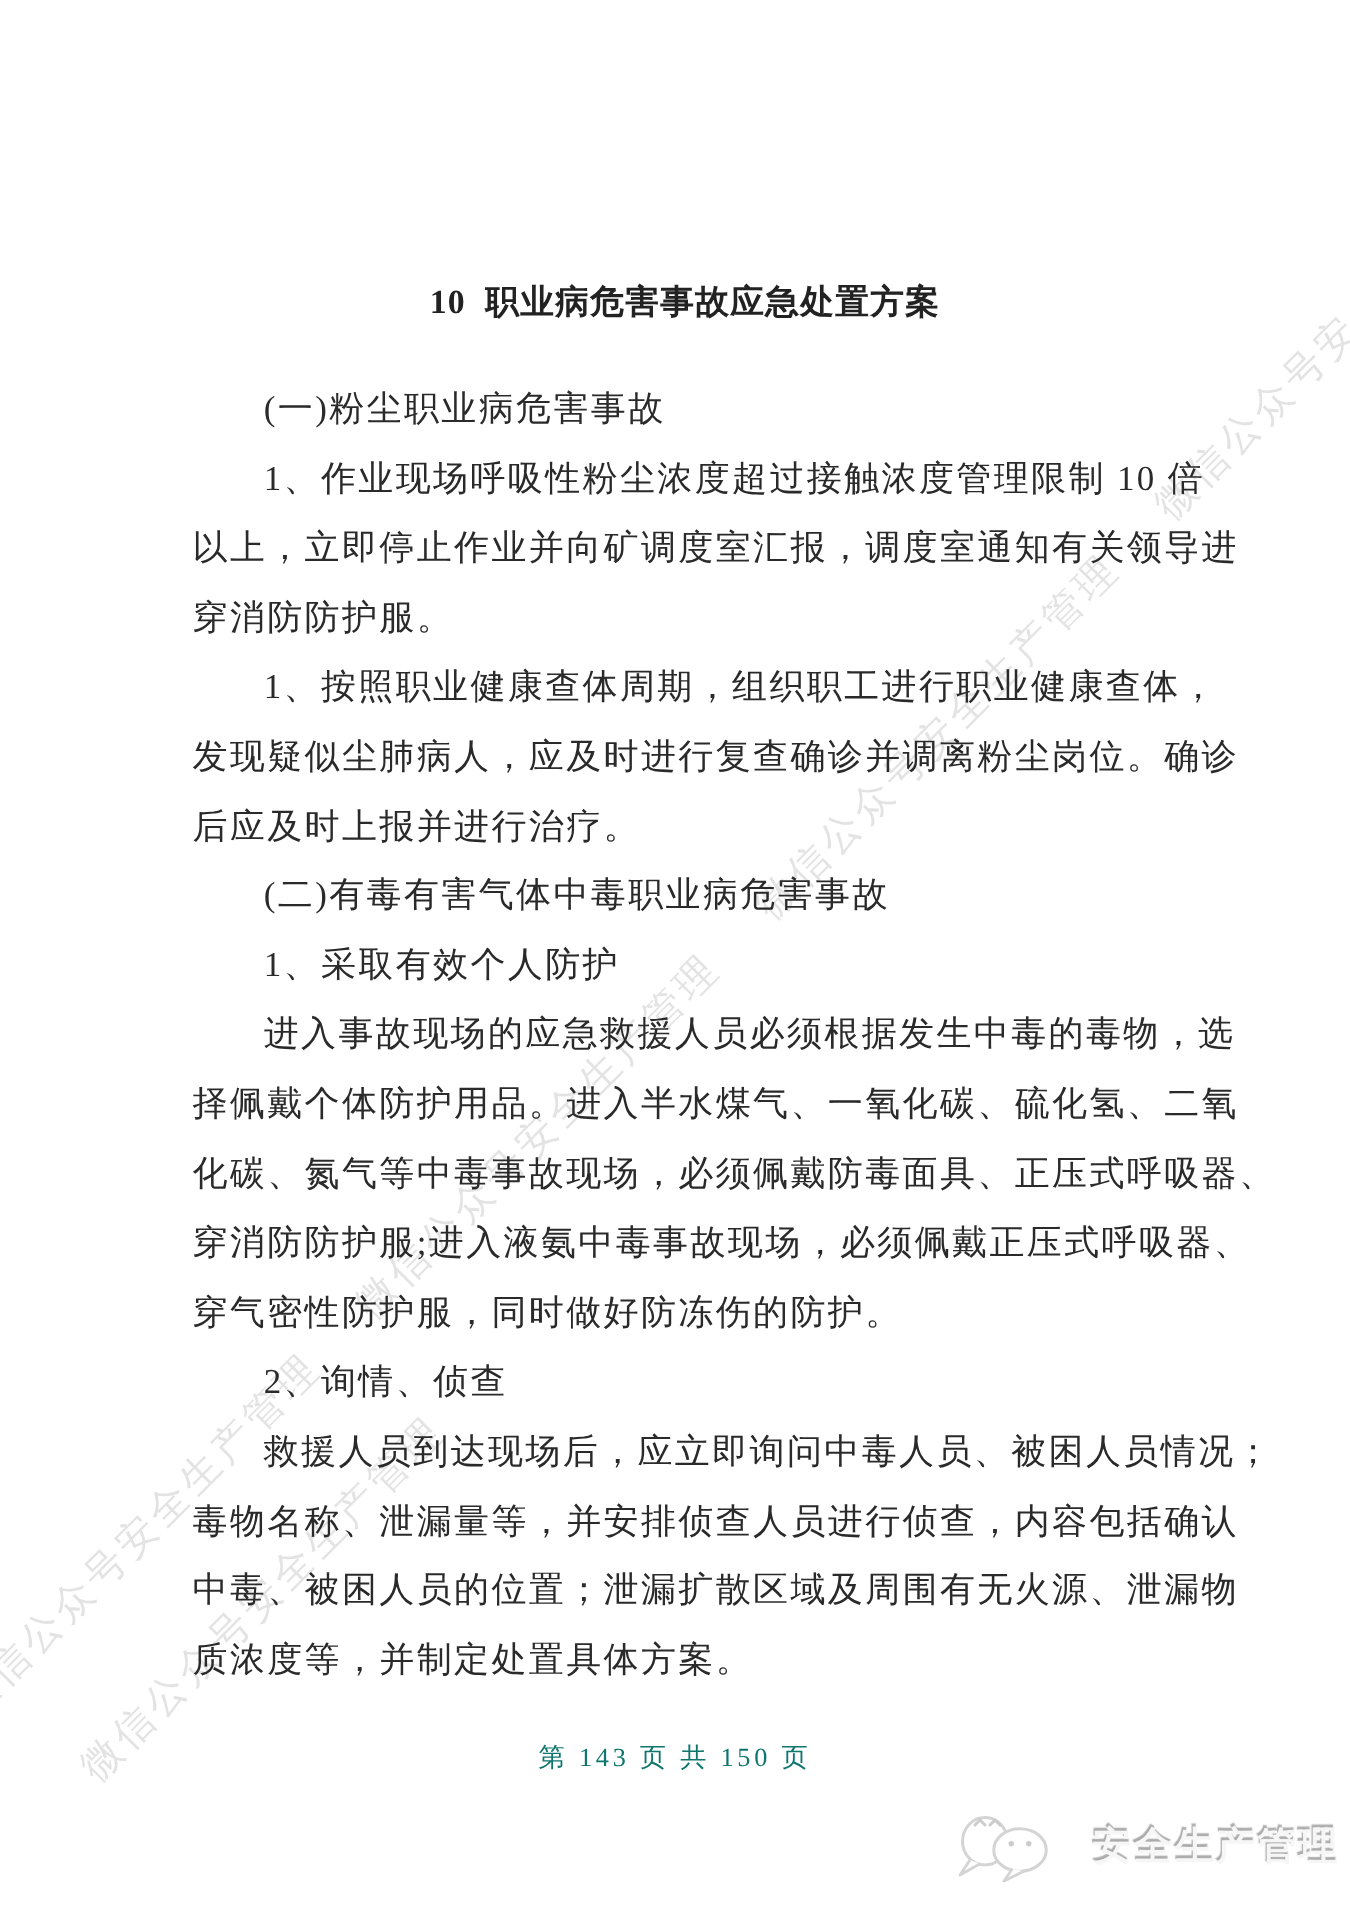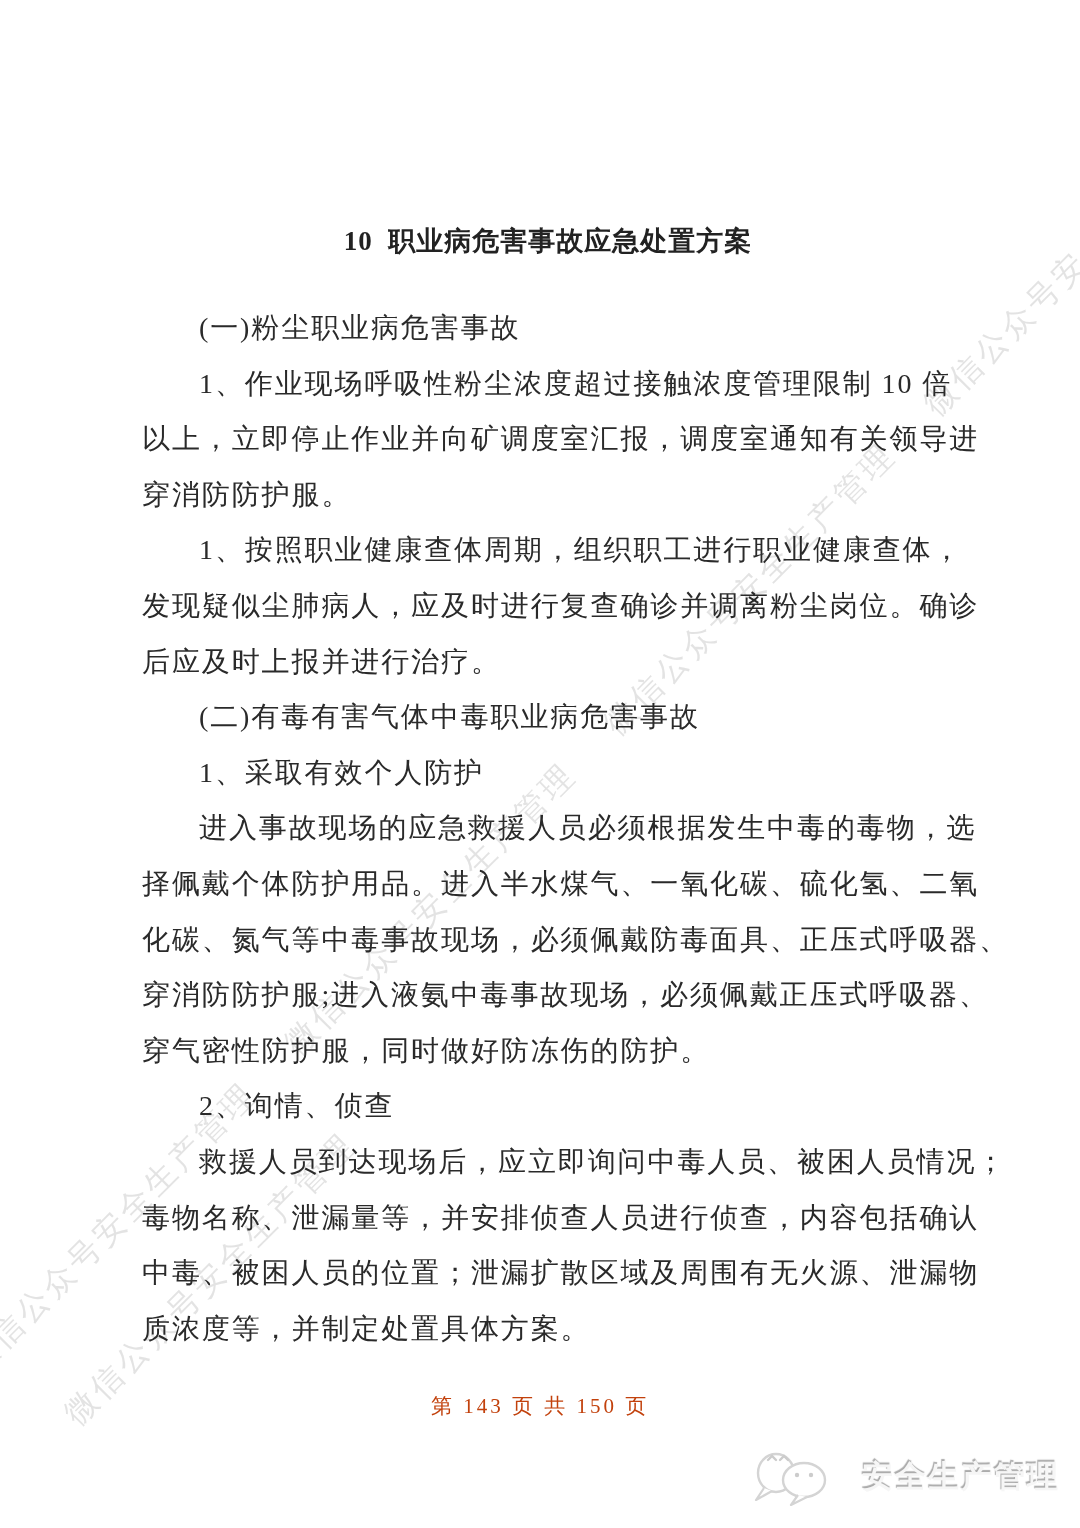--- a/index.html
+++ b/index.html
@@ -38,35 +38,36 @@
     white-space:pre;
     color:#222;
     margin-bottom:40px;
   }
   .line{
     font-size:28px;
     line-height:55.6px;
     letter-spacing:1.9px;
     white-space:pre;
     color:#2a2a2a;
+    margin-left:12px;
   }
   .ind{text-indent:57px;}
   
   .page-number{
     position:absolute;left:0;right:0;top:1392px;
     text-align:center;
     font-size:21px;
     letter-spacing:3px;
-    color:#c2410c;
+    color:#0f766e;
     z-index:1;
   }
   
   .branding{
     position:absolute;
-    right:20px;top:1448px;
+    right:8px;top:1448px;
     display:flex;align-items:center;gap:24px;
     z-index:1;
   }
   .brand-logo{display:block;}
   .brand-text{
     font-size:31px;
     font-weight:700;
     letter-spacing:2px;
     color:#f6f6f6;
     text-shadow:-1px -2px 1px #ababab, 1px 1px 0 #ffffff;

